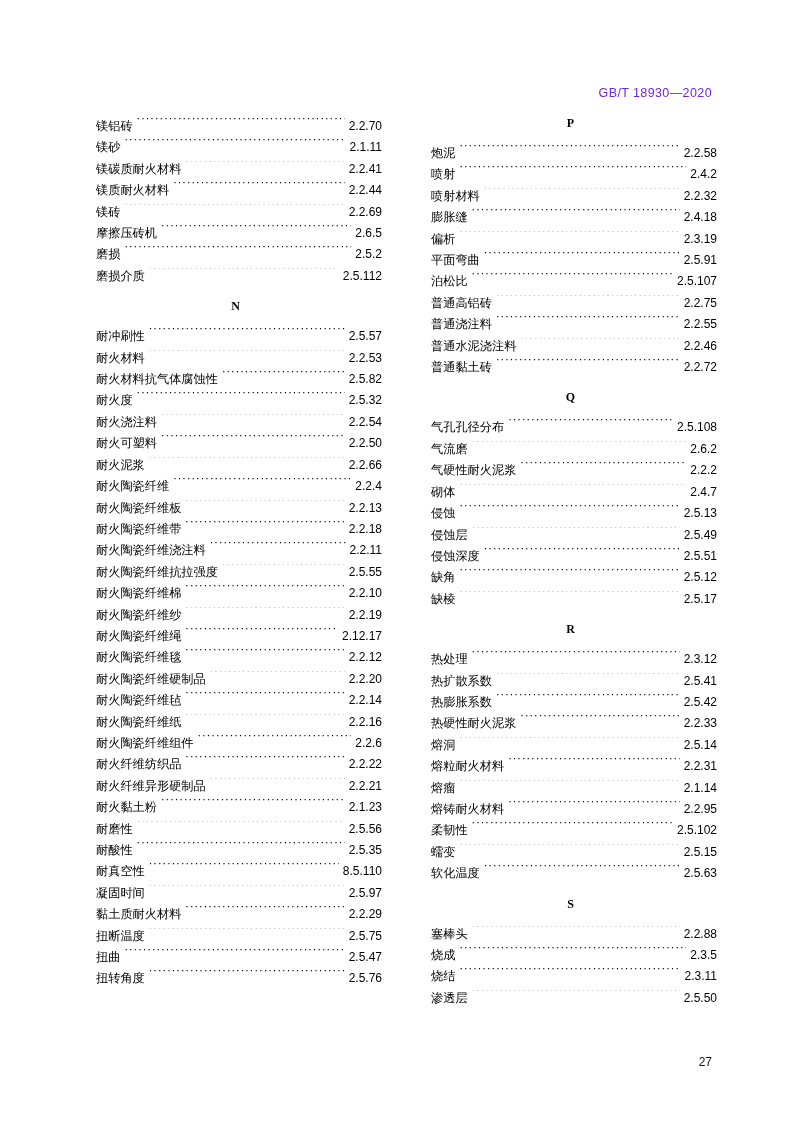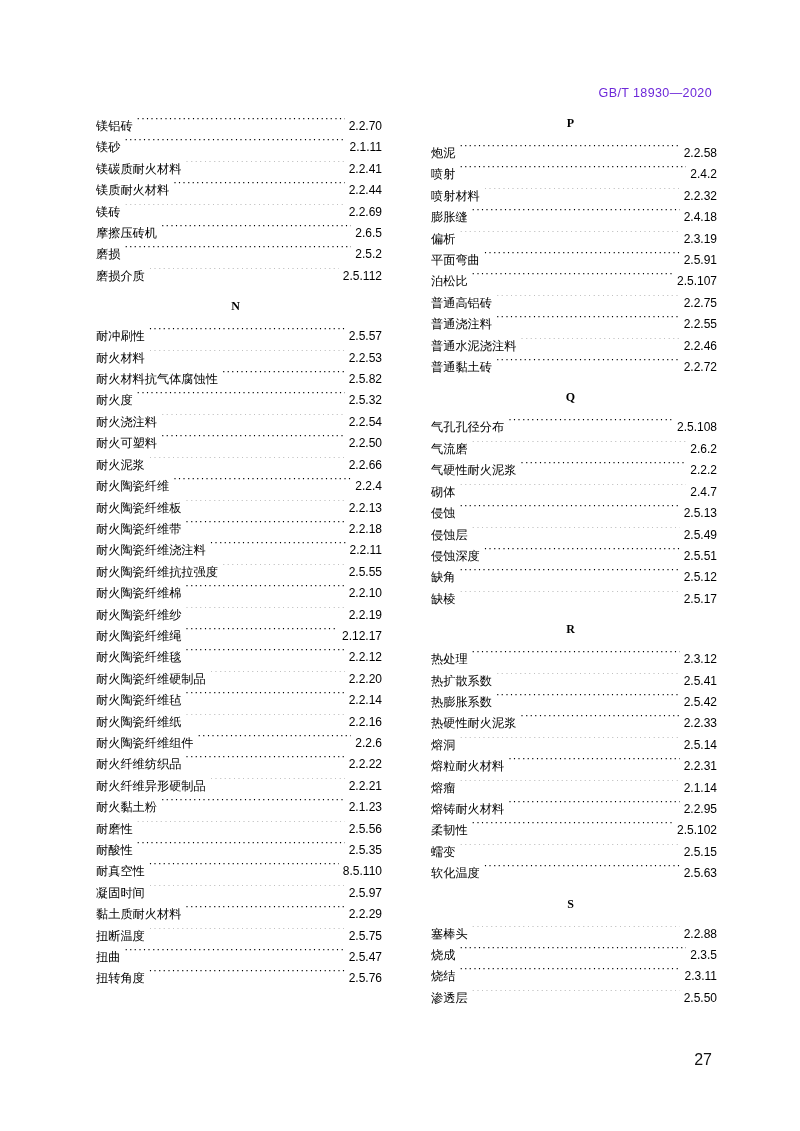--- a/index.html
+++ b/index.html
@@ -86,21 +86,21 @@
   .entry .ref {
     font-family: "Liberation Sans", sans-serif;
     font-size: 12px;
     padding-right: 2px;
   }
   .page-number {
     position: absolute;
     right: 88px;
     bottom: 62px;
     font-family: "Liberation Sans", sans-serif;
-    font-size: 16px;
+    font-size: 12px;
     color: #111;
   }
 </style>
 </head>
 <body>
 
 <div class="page">
 
   <div class="header">GB/T 18930—2020</div>
 

